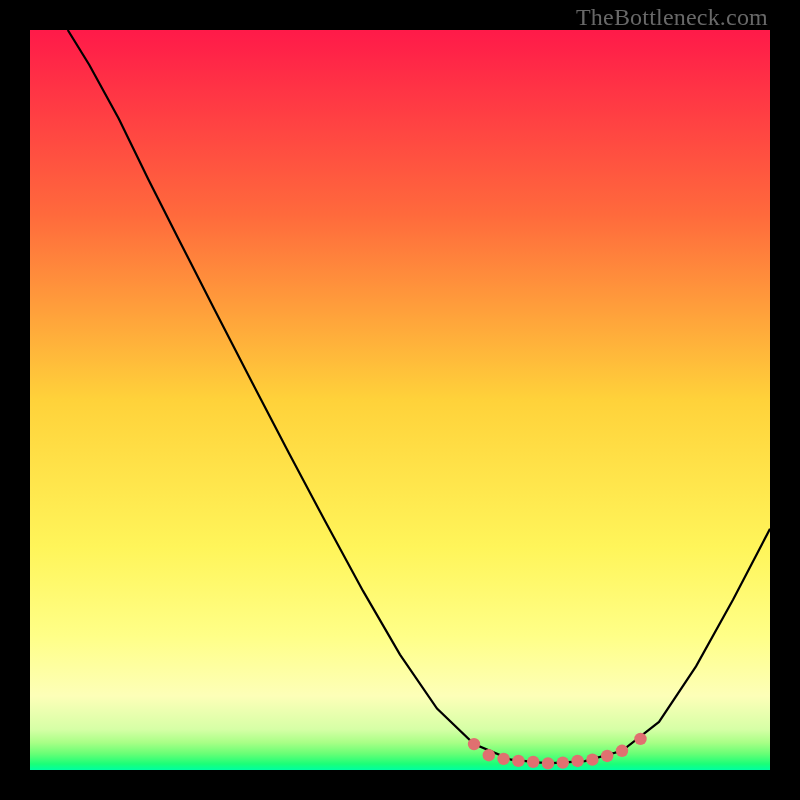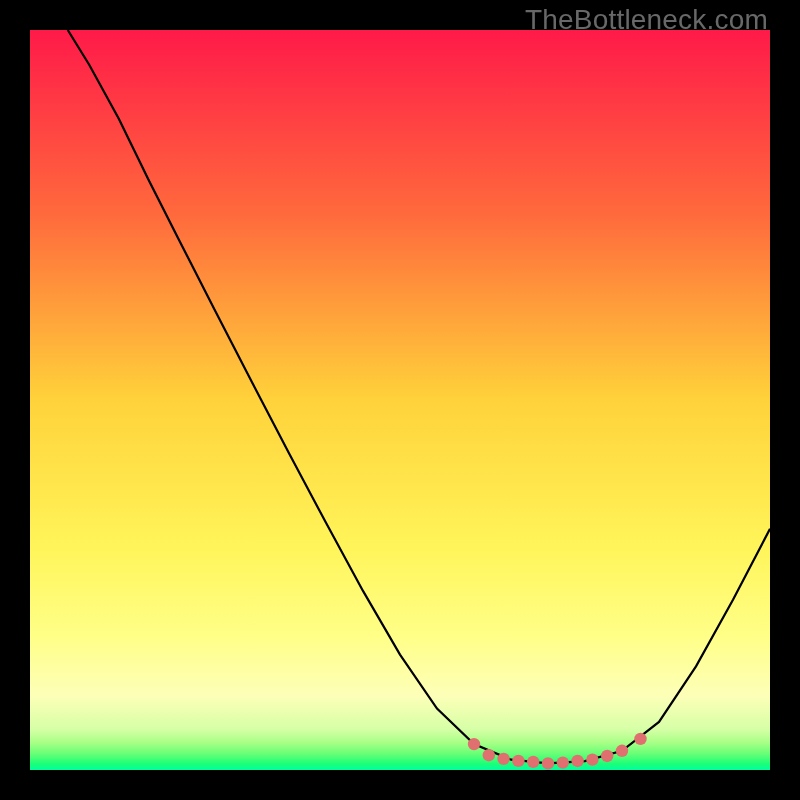--- a/index.html
+++ b/index.html
@@ -19,22 +19,22 @@
     position: absolute;
     left: 30px;
     top: 30px;
     width: 740px;
     height: 740px;
   }
   .watermark {
     position: absolute;
     top: 4px;
     right: 32px;
-    font-family: Liberation Sans, sans-serif;
-    font-size: 28px;
+    font-family: Liberation Serif, serif;
+    font-size: 24px;
     color: #686868;
     letter-spacing: 0.2px;
     z-index: 3;
   }
   svg {
     display: block;
   }
 </style>
 </head>
 <body>

